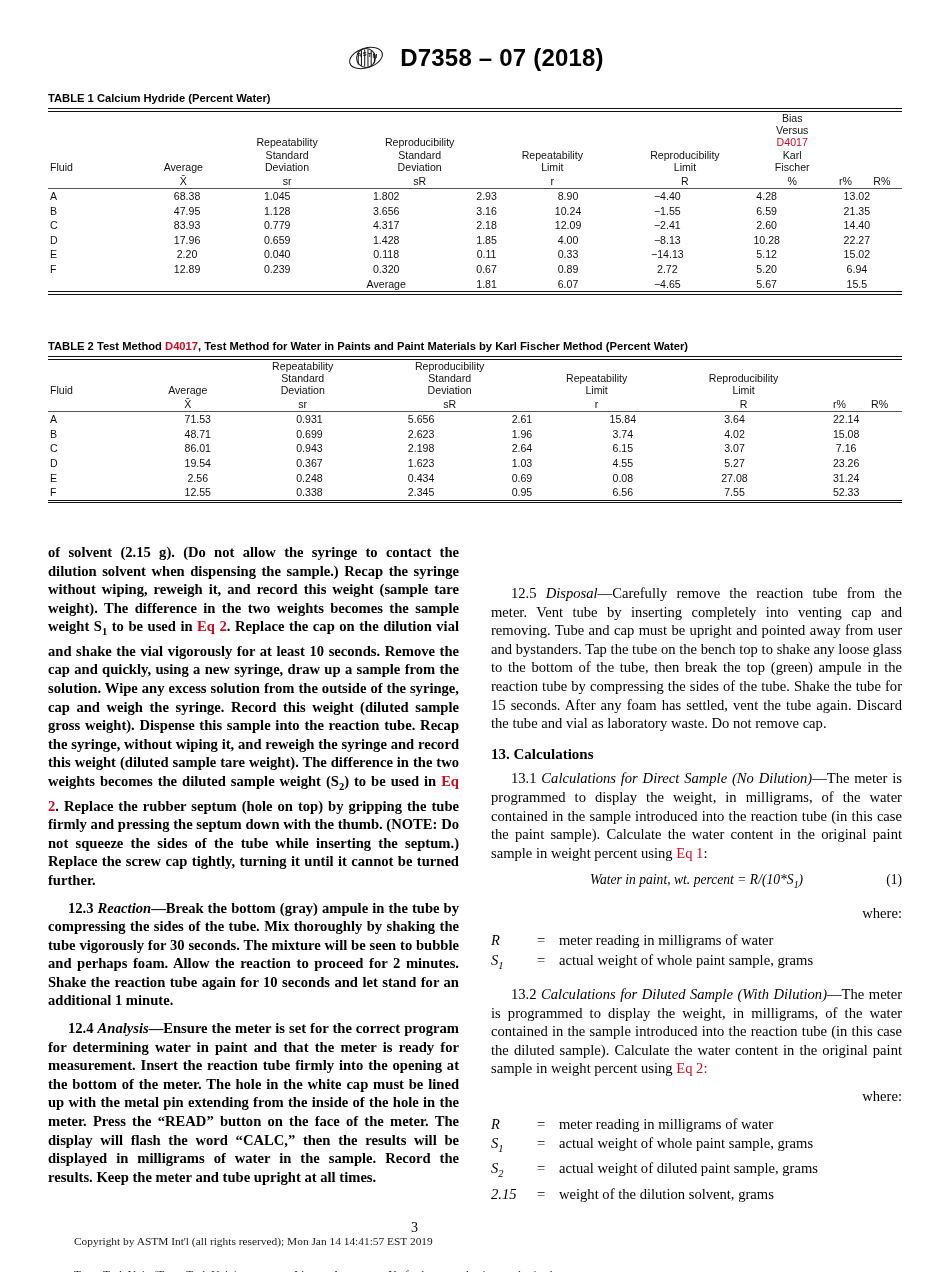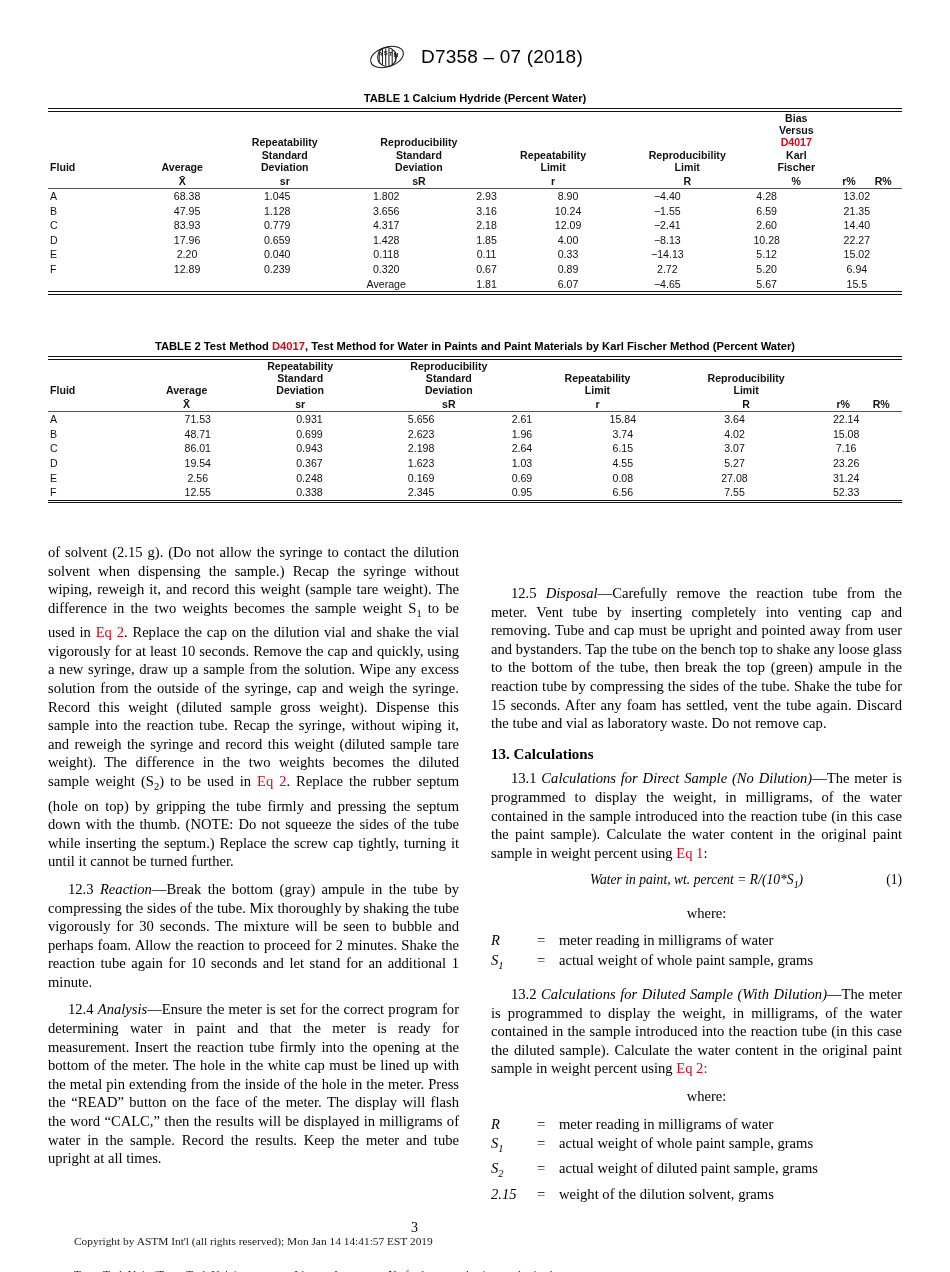--- a/index.html
+++ b/index.html
@@ -29,36 +29,36 @@
     display: inline-block;
     vertical-align: middle;
     width: 40px;
     height: 26px;
     margin-right: 10px;
   }
   .doc-title {
     display: inline-block;
     vertical-align: middle;
     font-family: "Liberation Sans", sans-serif;
-    font-weight: normal;
-    font-size: 19px;
+    font-weight: bold;
+    font-size: 24px;
     letter-spacing: 0.2px;
   }
 
   
   .table-block {
     position: absolute;
     left: 48px;
     width: 854px;
   }
   .table-caption {
     font-family: "Liberation Sans", sans-serif;
     font-weight: bold;
     font-size: 11.2px;
-    text-align: center;
+    text-align: left;
     padding-bottom: 4px;
   }
   .rule-double {
     border-top: 1.3px solid #111;
     border-bottom: 1.3px solid #111;
     height: 1.6px;
   }
   .rule-single {
     border-top: 1px solid #555;
     height: 0;
@@ -69,21 +69,21 @@
     height: 1.6px;
   }
   table.data {
     width: 100%;
     border-collapse: collapse;
     font-family: "Liberation Sans", sans-serif;
     font-size: 10.6px;
     color: #111;
   }
   table.data th {
-    font-weight: bold;
+    font-weight: normal;
     vertical-align: bottom;
     padding: 0 2px 1px 2px;
     line-height: 12.4px;
   }
   table.data td {
     padding: 0px 2px;
     line-height: 14.6px;
     white-space: nowrap;
   }
   .hd-center { text-align: center; }
@@ -101,21 +101,21 @@
 
   
   .col {
     position: absolute;
     width: 411px;
     font-size: 14.6px;
     line-height: 18.6px;
     text-align: justify;
     text-justify: inter-word;
   }
-  .col.left  { left: 48px;  top: 543px; }
+  .col.left  { left: 48px;  top: 543px; font-weight: bold; }
   .col.right { left: 491px; top: 543px; margin-top: 41px; }
 
   p.para {
     margin: 0 0 9px 0;
     text-indent: 20px;
     hyphens: none;
   }
   p.para.cont { text-indent: 0; }
   .sec-head {
     font-family: "Liberation Serif", serif;
@@ -135,21 +135,21 @@
     text-indent: 0;
   }
   .eq-num {
     position: absolute;
     right: 0;
     font-style: normal;
   }
   .where {
     text-indent: 0;
     margin: 0 0 4px 0;
-    text-align: center;
+    text-align: right;
   }
   table.deflist {
     border-collapse: collapse;
     margin: 0 0 9px 0;
     font-size: 14.6px;
   }
   table.deflist td {
     padding: 0 0 1px 0;
     vertical-align: top;
     line-height: 18.4px;
@@ -394,21 +394,21 @@
         <td class="c-num">1.623</td>
         <td class="c-num">1.03</td>
         <td class="c-num">4.55</td>
         <td class="c-num">5.27</td>
         <td class="c-num">23.26</td>
       </tr>
       <tr>
         <td class="c-fluid">E</td>
         <td class="c-num">2.56</td>
         <td class="c-num">0.248</td>
-        <td class="c-num">0.169</td>
+        <td class="c-num">0.434</td>
         <td class="c-num">0.69</td>
         <td class="c-num">0.08</td>
         <td class="c-num">27.08</td>
         <td class="c-num">31.24</td>
       </tr>
       <tr>
         <td class="c-fluid">F</td>
         <td class="c-num">12.55</td>
         <td class="c-num">0.338</td>
         <td class="c-num">2.345</td>

